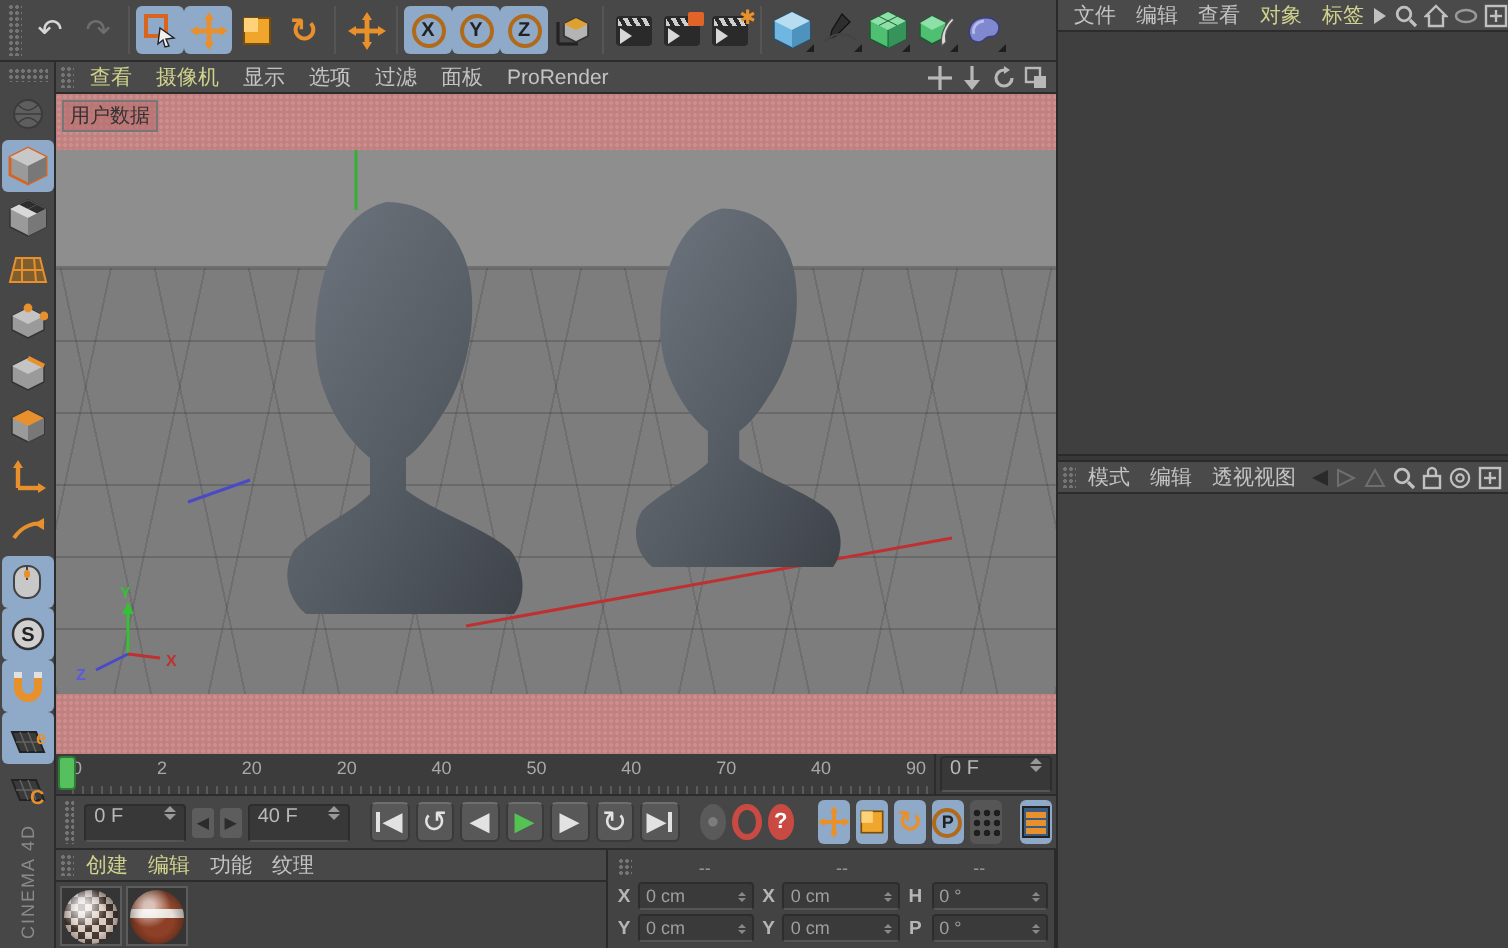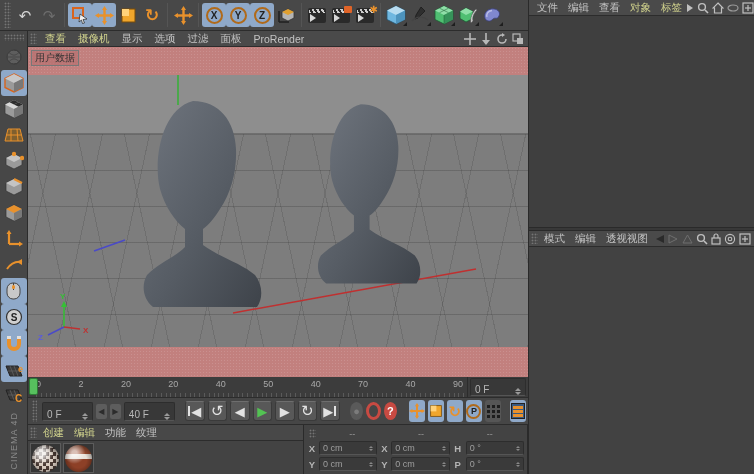--- a/index.html
+++ b/index.html
@@ -106,21 +106,21 @@
   #timeline { left:28px; top:377px; width:500px; height:21px; background:#3c3c3c;
     border-bottom:1px solid #2c2c2c; display:flex; align-items:stretch; }
   #ruler { position:relative; flex:1; border-right:1px solid #2c2c2c;
     background-image:repeating-linear-gradient(to right, #5a5a5a 0 1px, transparent 1px 4.8px);
     background-size:100% 4px; background-position:8px bottom; background-repeat:no-repeat; }
   #ruler .nums { position:absolute; left:8px; right:4px; top:2px; display:flex;
     justify-content:space-between; font-size:9px; color:#a8a8a8; }
   #marker { position:absolute; left:1px; top:1px; width:9px; height:17px; background:#57c05e;
     border:1px solid #2e7a36; border-radius:2px; }
   .spin { background:#383838; border:1px solid #2d2d2d; border-bottom-color:#555; border-radius:2px;
-    color:#b8b8b8; font-size:10px; display:flex; align-items:flex-end; padding:0 4px; gap:4px; }
+    color:#b8b8b8; font-size:10px; display:flex; align-items:flex-start; padding:0 4px; gap:4px; }
   .spin .arr { margin-left:auto; display:flex; flex-direction:column; gap:1px; }
   .spin .arr i { width:0; height:0; border-left:3px solid transparent; border-right:3px solid transparent; }
   .spin .arr i.up { border-bottom:3px solid #999; }
   .spin .arr i.dn { border-top:3px solid #999; }
   #frame-box { width:56px; margin:1px 2px; }
 
   
   #transport { left:28px; top:398px; width:500px; height:27px; background:#464646;
     border-bottom:1px solid #2c2c2c; display:flex; align-items:center; padding:0 2px; gap:3px; }
   #transport .spin { height:19px; width:66px; }

